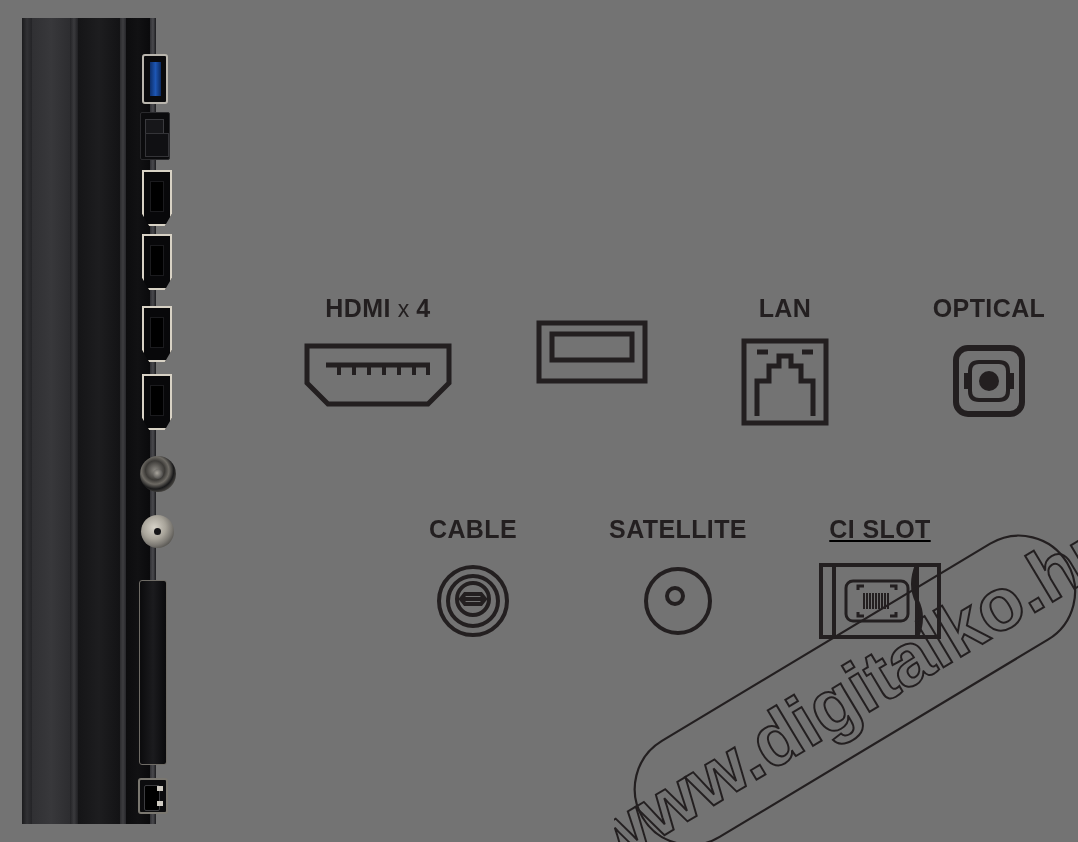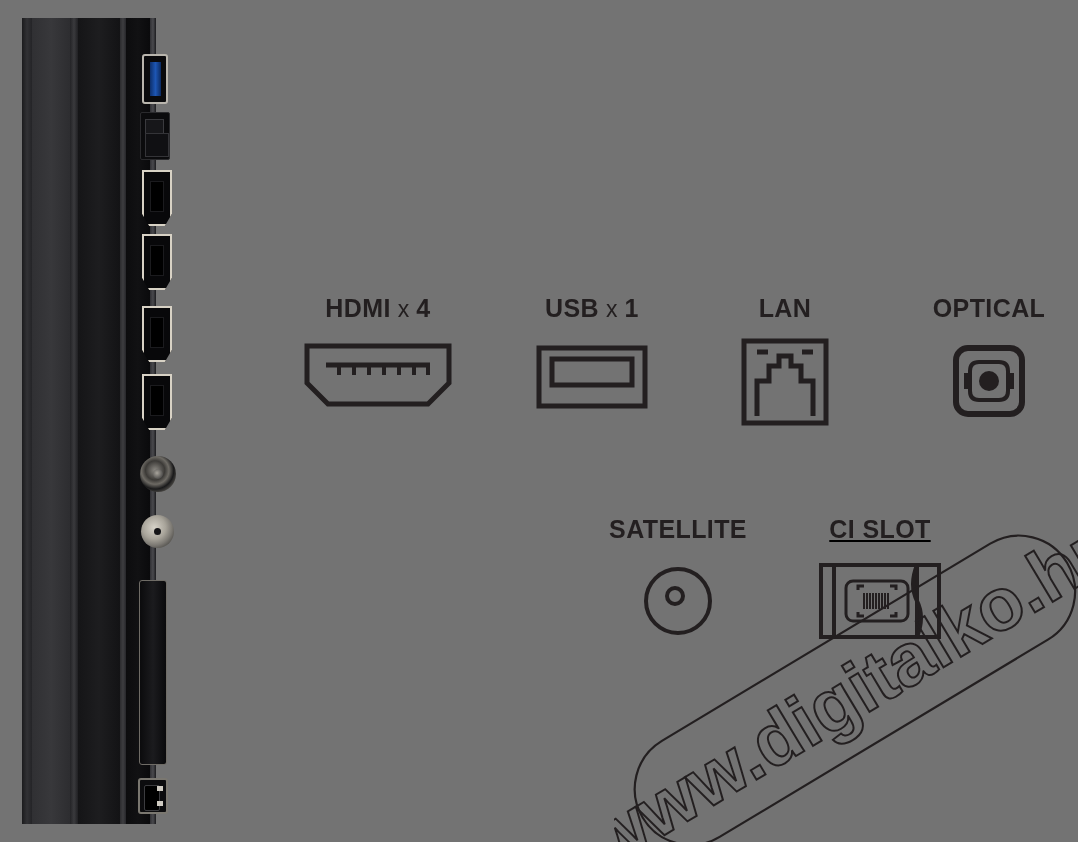--- a/index.html
+++ b/index.html
@@ -235,21 +235,20 @@
       <line x1="52" y1="24" x2="52" y2="34" stroke="#231f20" stroke-width="4"></line>
       <line x1="67" y1="24" x2="67" y2="34" stroke="#231f20" stroke-width="4"></line>
       <line x1="82" y1="24" x2="82" y2="34" stroke="#231f20" stroke-width="4"></line>
       <line x1="97" y1="24" x2="97" y2="34" stroke="#231f20" stroke-width="4"></line>
       <line x1="112" y1="24" x2="112" y2="34" stroke="#231f20" stroke-width="4"></line>
       <line x1="126" y1="24" x2="126" y2="34" stroke="#231f20" stroke-width="4"></line>
     </svg>
   </div>
 
   <div class="legend-item" style="left:512px; top:296px; width:160px;">
-    <div class="legend-label"><span>USB</span><span class="mult">&nbsp;<span>x</span>&nbsp;</span><span>1</span></div>
     <svg class="legend-icon" width="112" height="64" viewBox="0 0 112 64" style="margin-top:24px;">
       <rect x="3" y="3" width="106" height="58" fill="none" stroke="#231f20" stroke-width="5"></rect>
       <rect x="16" y="14" width="80" height="26" fill="none" stroke="#231f20" stroke-width="5"></rect>
     </svg>
   </div>
 
   <div class="legend-item" style="left:900px; top:296px; width:178px;">
     <div class="legend-label"><span>OPTICAL</span></div>
     <svg class="legend-icon" width="72" height="72" viewBox="0 0 72 72" style="margin-top:24px;">
       <rect x="3" y="3" width="66" height="66" rx="12" ry="12" fill="none" stroke="#231f20" stroke-width="6"></rect>
@@ -263,20 +262,30 @@
   <div class="legend-item" style="left:718px; top:296px; width:134px;">
     <div class="legend-label"><span>LAN</span></div>
     <svg class="legend-icon" width="88" height="88" viewBox="0 0 88 88" style="margin-top:17px;">
       <rect x="3" y="3" width="82" height="82" fill="none" stroke="#231f20" stroke-width="5"></rect>
       <path d="M16 78 V43 H28 V28 H38 V18 H50 V28 H60 V43 H72 V78" fill="none" stroke="#231f20" stroke-width="5" stroke-linejoin="miter"></path>
       <line x1="16" y1="14" x2="27" y2="14" stroke="#231f20" stroke-width="5"></line>
       <line x1="61" y1="14" x2="72" y2="14" stroke="#231f20" stroke-width="5"></line>
     </svg>
   </div>
 
+  <div class="legend-item" style="left:398px; top:517px; width:150px;">
+    <div class="legend-label"><span>CABLE</span></div>
+    <svg class="legend-icon" width="76" height="76" viewBox="0 0 76 76" style="margin-top:21px;">
+      <circle cx="38" cy="38" r="34" fill="none" stroke="#231f20" stroke-width="4"></circle>
+      <circle cx="38" cy="38" r="25" fill="none" stroke="#231f20" stroke-width="4"></circle>
+      <circle cx="38" cy="36" r="16" fill="none" stroke="#231f20" stroke-width="4"></circle>
+      <path d="M30 31 L46 31 L50 36 L46 41 L30 41 L26 36 Z" fill="none" stroke="#231f20" stroke-width="4" stroke-linejoin="miter"></path>
+      <line x1="26" y1="36" x2="50" y2="36" stroke="#231f20" stroke-width="4"></line>
+    </svg>
+  </div>
 
   <div class="legend-item" style="left:580px; top:517px; width:196px;">
     <div class="legend-label"><span>SATELLITE</span></div>
     <svg class="legend-icon" width="74" height="74" viewBox="0 0 74 74" style="margin-top:22px;">
       <circle cx="37" cy="37" r="32" fill="none" stroke="#231f20" stroke-width="4"></circle>
       <circle cx="34" cy="32" r="8" fill="none" stroke="#231f20" stroke-width="4"></circle>
     </svg>
   </div>
 
   <div class="legend-item" style="left:800px; top:517px; width:160px;text-decoration:underline;">

